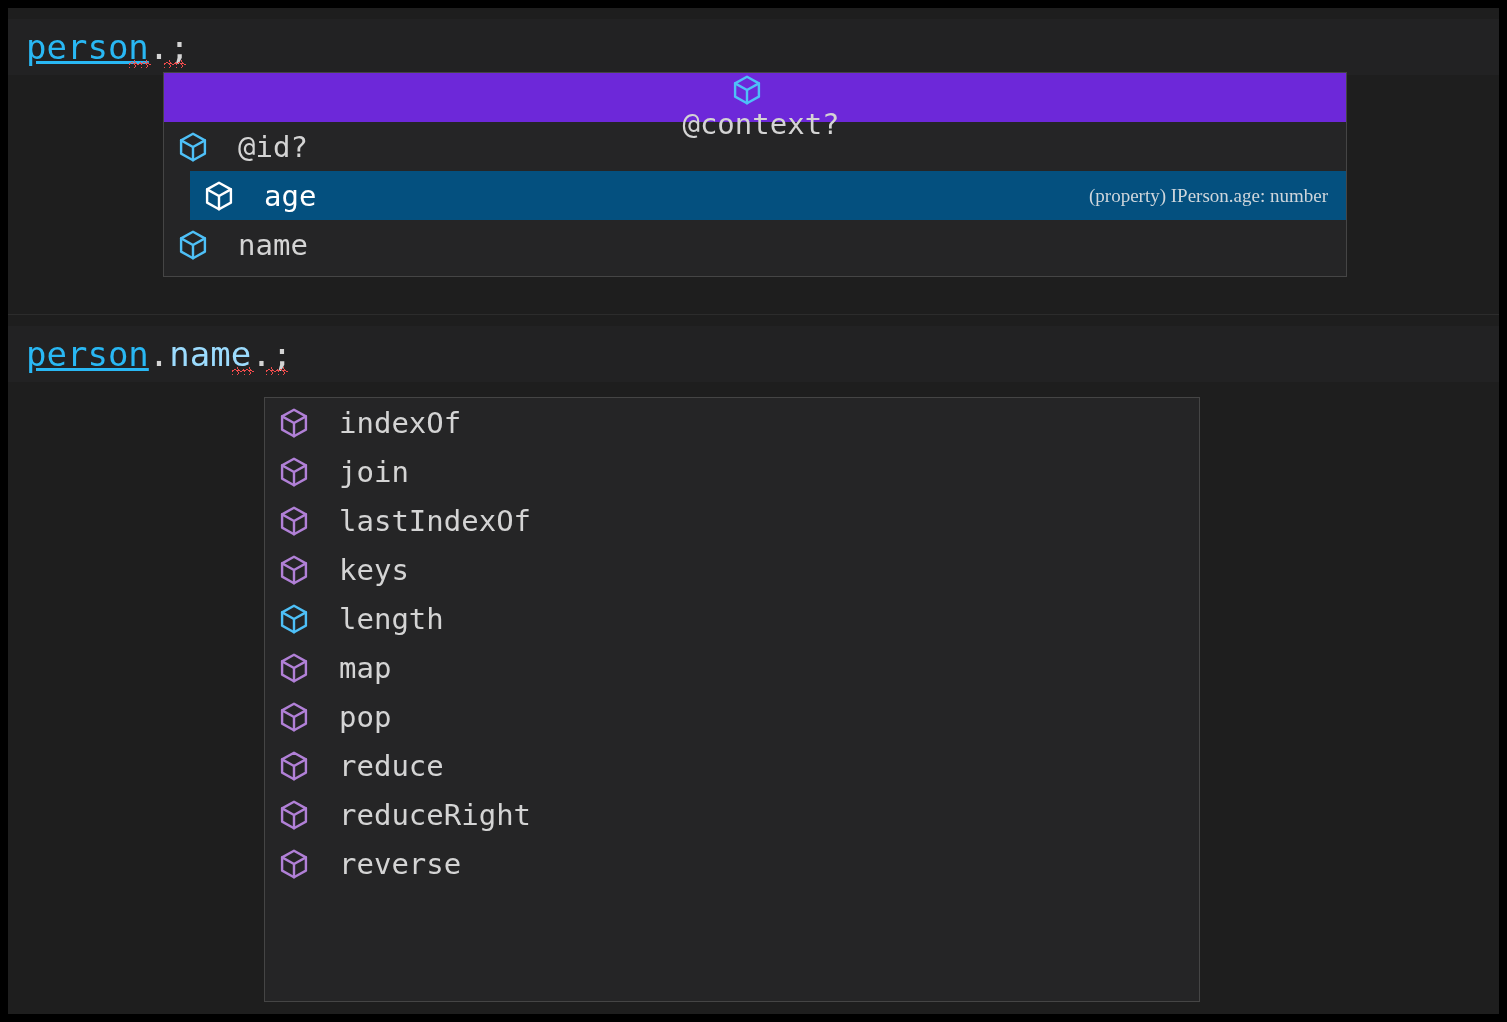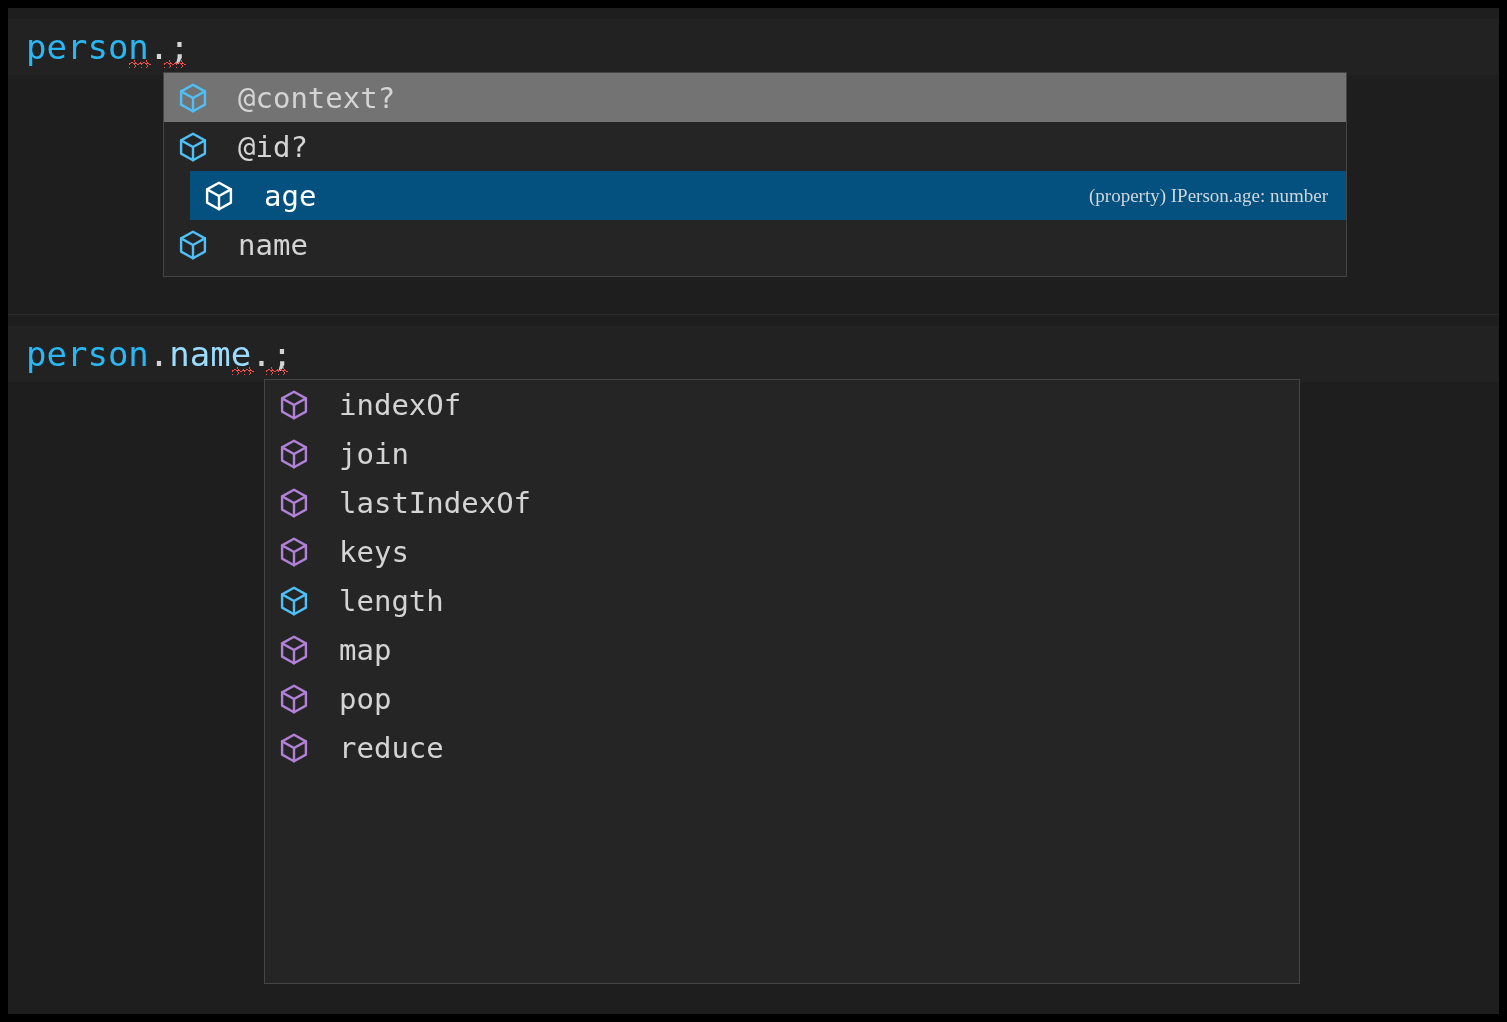--- a/index.html
+++ b/index.html
@@ -52,21 +52,21 @@
     height: 56px;
     background: #222223;
     display: flex;
     align-items: center;
     white-space: pre;
     font-size: 34px;
     letter-spacing: 0px;
   }
   .code-line .pad { display: inline-block; width: 18px; }
 
-  .tok-var   { color: #29b8f4; }
+  .tok-var   { color: #29b8f4; text-decoration: underline; }
   .tok-prop  { color: #9cdcfe; }
   .tok-punct { color: #d4d4d4; }
 
   
   .squiggle {
     position: absolute;
     height: 8px;
     background-image:
       radial-gradient(circle at 3px 6px, rgba(0,0,0,0) 2.6px, #f14c4c 2.7px, #f14c4c 3.6px, rgba(0,0,0,0) 3.7px),
       radial-gradient(circle at 9px 1px, rgba(0,0,0,0) 2.6px, #f14c4c 2.7px, #f14c4c 3.6px, rgba(0,0,0,0) 3.7px);
@@ -84,21 +84,21 @@
   }
 
   .srow {
     display: flex;
     align-items: center;
     height: 49px;
     padding-left: 12px;
     box-sizing: border-box;
     position: relative;
   }
-  .srow.hover    { background: #737373; }
+  .srow.hover    { background: #6d28d9; flex-direction: column; }
   .srow.selected { background: #04507f; margin-left: 26px; }
 
   .sicon {
     width: 34px;
     height: 34px;
     flex: 0 0 34px;
     margin-right: 14px;
     display: block;
   }
 
@@ -122,22 +122,22 @@
   
   #suggest-1 {
     left: 155px;
     top: 64px;
     width: 1184px;
     height: 205px;
   }
   
   #suggest-2 {
     left: 256px;
-    top: 371px;
-    width: 1036px;
+    top: 389px;
+    width: 936px;
     height: 605px;
   }
 </style>
 </head>
 <body>
 
 <div id="frame">
   <div id="editor">
 
     <div class="hr-line" style="top:22px;"></div>
@@ -276,16 +276,36 @@
         <div class="srow">
           <span style="display: flex; align-items: center; flex: 0 0 34px; margin-right: 14px;">
             <svg class="sicon" viewBox="0 0 24 24" fill="none" stroke="#b180d7" stroke-width="1.7" stroke-linejoin="round" stroke-linecap="round">
               <path d="M12 2.6 20.4 7.3 20.4 16.7 12 21.4 3.6 16.7 3.6 7.3 Z"></path>
               <path d="M3.6 7.3 12 12 20.4 7.3"></path>
               <path d="M12 12 12 21.4"></path>
             </svg>
           </span>
           <span class="slabel">reduce</span>
         </div>
+        <div class="srow">
+          <span style="display: flex; align-items: center; flex: 0 0 34px; margin-right: 14px;">
+            <svg class="sicon" viewBox="0 0 24 24" fill="none" stroke="#b180d7" stroke-width="1.7" stroke-linejoin="round" stroke-linecap="round">
+              <path d="M12 2.6 20.4 7.3 20.4 16.7 12 21.4 3.6 16.7 3.6 7.3 Z"></path>
+              <path d="M3.6 7.3 12 12 20.4 7.3"></path>
+              <path d="M12 12 12 21.4"></path>
+            </svg>
+          </span>
+          <span class="slabel">reduceRight</span>
+        </div>
+        <div class="srow">
+          <span style="display: flex; align-items: center; flex: 0 0 34px; margin-right: 14px;">
+            <svg class="sicon" viewBox="0 0 24 24" fill="none" stroke="#b180d7" stroke-width="1.7" stroke-linejoin="round" stroke-linecap="round">
+              <path d="M12 2.6 20.4 7.3 20.4 16.7 12 21.4 3.6 16.7 3.6 7.3 Z"></path>
+              <path d="M3.6 7.3 12 12 20.4 7.3"></path>
+              <path d="M12 12 12 21.4"></path>
+            </svg>
+          </span>
+          <span class="slabel">reverse</span>
+        </div>
       </div>
 
   </div>
 </div>
 
 </body></html>

